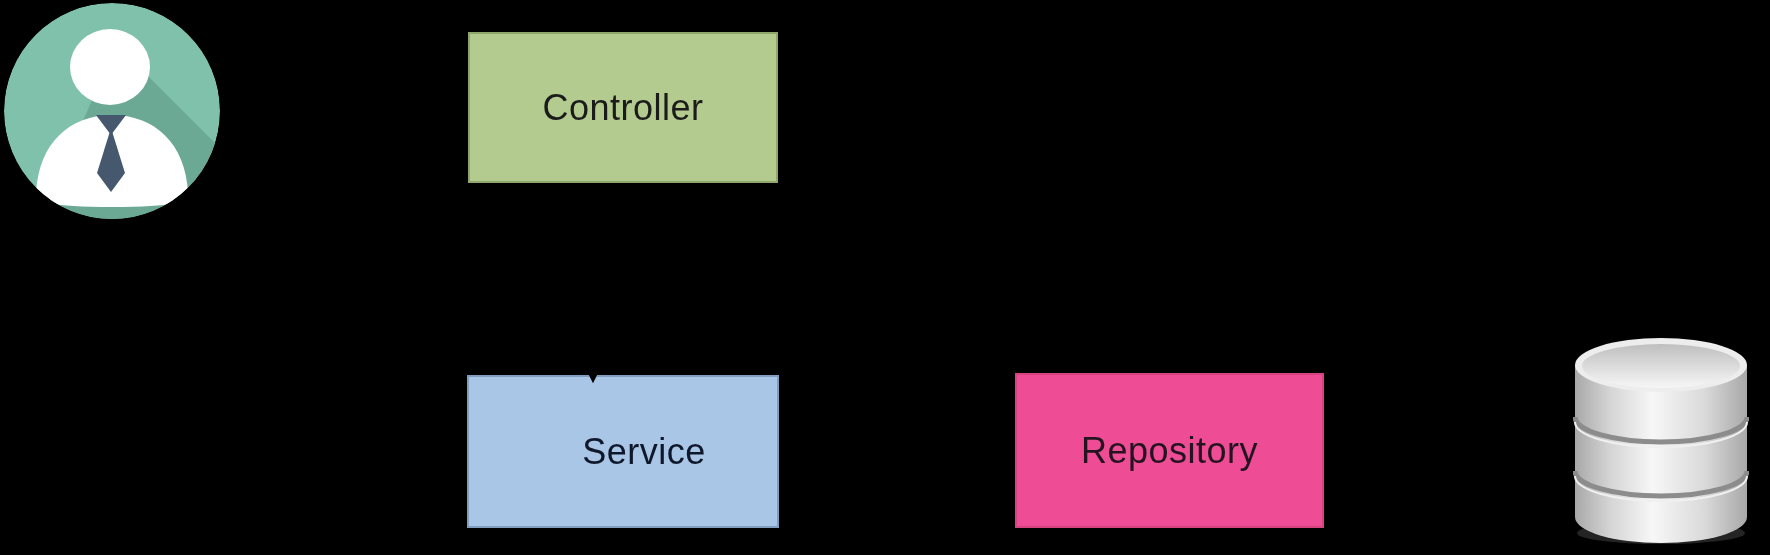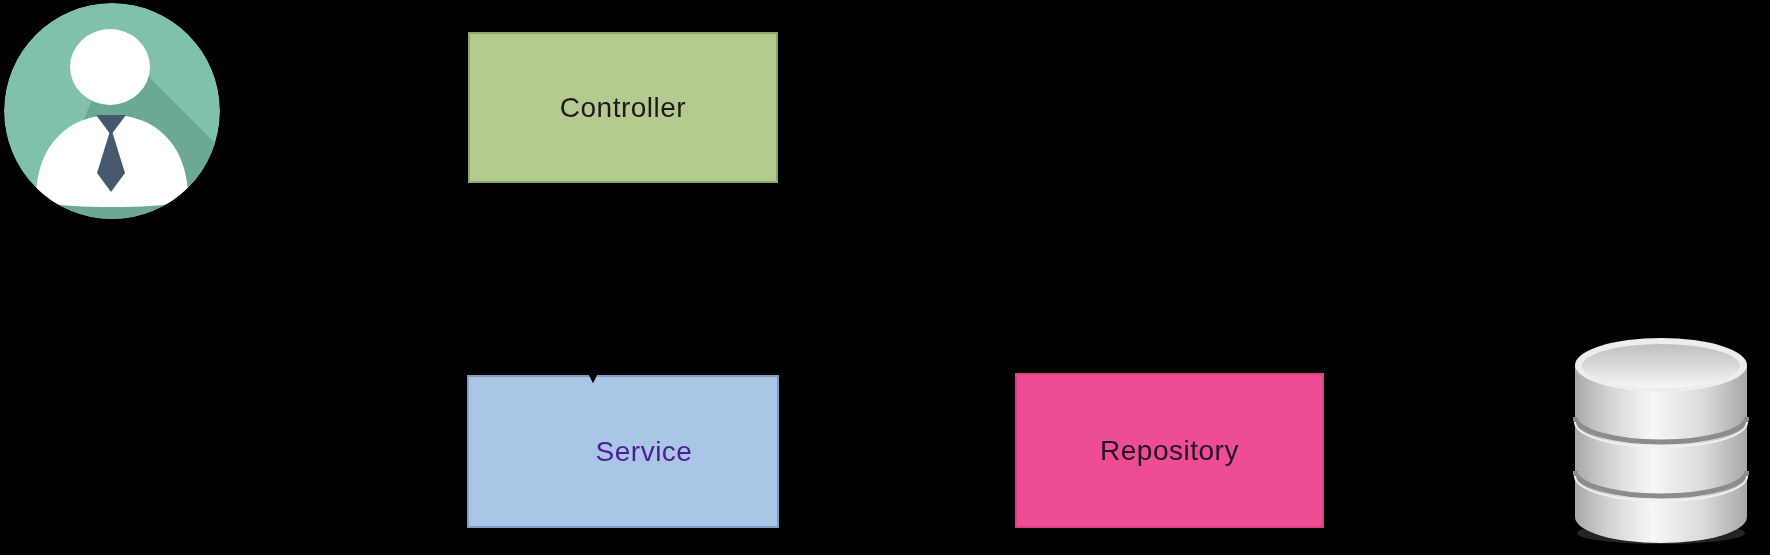--- a/index.html
+++ b/index.html
@@ -6,21 +6,21 @@
   body{
     width:1770px;height:555px;position:relative;overflow:hidden;
     background:#000000;
     font-family:"Liberation Sans","DejaVu Sans",sans-serif;
   }
   .node-box{
     position:absolute;display:flex;align-items:center;justify-content:center;
     border:2px solid transparent;box-sizing:border-box;z-index:2;
   }
   .node-label{
-    font-size:28px;letter-spacing:0.5px;font-weight:500;white-space:nowrap;
+    font-size:36px;letter-spacing:0.5px;font-weight:500;white-space:nowrap;
   }
   #box-controller{left:468px;top:32px;width:310px;height:151px;background:#b4cb90;border-color:#8fa76b;}
   #box-service{left:467px;top:375px;width:312px;height:153px;background:#a9c6e6;border-color:#7f9dbf;}
   #box-repository{left:1015px;top:373px;width:309px;height:155px;background:#ee4d96;border-color:#d6437f;}
   #icon-user{position:absolute;left:2px;top:2px;width:220px;height:218px;z-index:2;}
   #icon-db{position:absolute;left:1573px;top:335px;width:176px;height:212px;z-index:2;}
   #connector-layer{position:absolute;left:0;top:0;width:1770px;height:555px;z-index:3;pointer-events:none;}
   svg{display:block;}
 </style>
 </head>
@@ -42,21 +42,21 @@
       <path d="M109 126 L123 171 L109 190 L95 171 Z" fill="#46586E"></path>
     </g>
   </svg>
 </div>
 
 <div id="box-controller" class="node-box" style="background-color: rgb(180, 203, 144); border-color: rgb(143, 167, 107);">
   <span class="node-label" style="color: rgb(27, 27, 27);">Controller</span>
 </div>
 
 <div id="box-service" class="node-box" style="background-color: rgb(169, 198, 230); border-color: rgb(127, 157, 191);">
-  <span class="node-label" style="color: #4c1d95; margin-left: 42px;">Service</span>
+  <span class="node-label" style="color: #0f172a; margin-left: 42px;">Service</span>
 </div>
 
 <div id="box-repository" class="node-box" style="background-color: rgb(238, 77, 150); border-color: rgb(214, 67, 127);">
   <span class="node-label" style="color: rgb(36, 20, 32);">Repository</span>
 </div>
 
 <div id="icon-db">
   <svg width="176" height="212" viewBox="0 0 176 212">
     <defs>
       <linearGradient id="dbBody" x1="0" y1="0" x2="1" y2="0">

